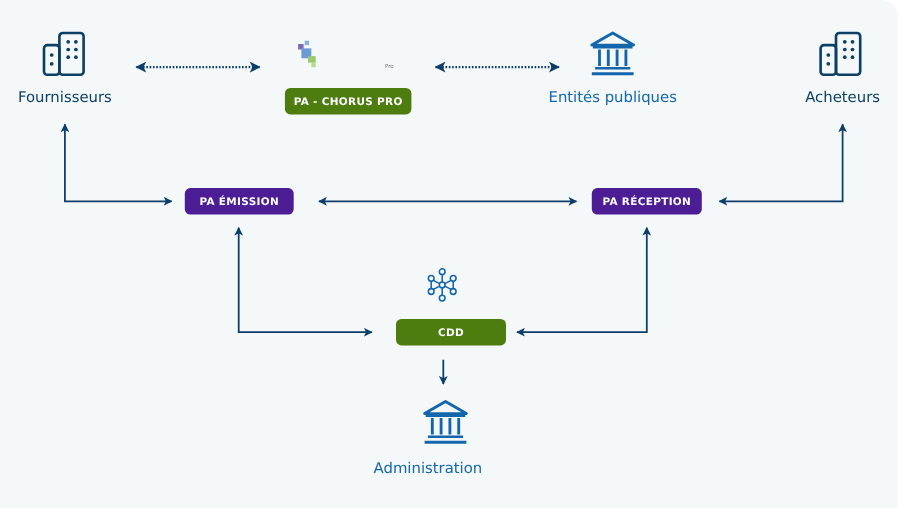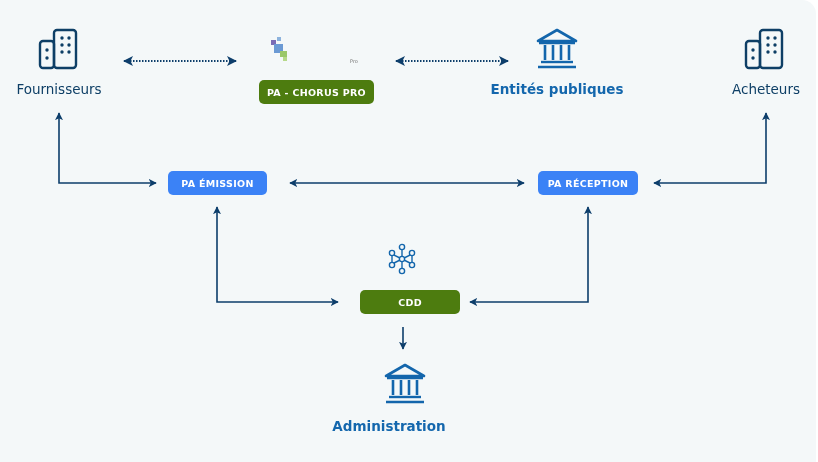--- a/index.html
+++ b/index.html
@@ -2,25 +2,25 @@
 <html><head>
 <meta charset="utf-8">
 <style>
   html, body { margin: 0; padding: 0; background: #ffffff; }
   body { width: 818px; height: 462px; position: relative; overflow: hidden;
          font-family: "DejaVu Sans", "Liberation Sans", sans-serif; }
   .panel { position: absolute; left: 0; top: 0; width: 816px; height: 462px;
            background: #f4f8f9; border-radius: 0 14px 0 0; }
   .lbl { position: absolute; text-align: center; white-space: nowrap; }
   .lbl-plain { color: #0e3f66; font-size: 13.5px; }
-  .lbl-bold { color: #1467ad; font-size: 13.5px; font-weight: bold; }
+  .lbl-bold { color: #1467ad; font-size: 13.5px; font-weight: normal; }
   .pill { position: absolute; height: 24px; border-radius: 5px; color: #ffffff;
           font-size: 9.5px; font-weight: bold; display: flex; align-items: center;
           justify-content: center; letter-spacing: 0.3px; }
-  .pill-dark { background: #3b82f6; }
+  .pill-dark { background: #4c1d95; }
   .pill-blue { background: #4d7c0f; }
   .icon { position: absolute; }
   svg.lines { position: absolute; left: 0; top: 0; }
   .chorus { position: absolute; left: 268px; top: 36px; width: 100px; height: 32px; }
   .chorus-text { position: absolute; left: 17px; top: 0px; font-size: 19px; font-weight: bold;
                  color: #1a6f94; font-family: "DejaVu Sans", sans-serif; letter-spacing: -0.5px; }
   .chorus-sub { position: absolute; left: 82px; top: 22px; font-size: 5px; color: #777; }
 </style>
 </head>
 <body>

